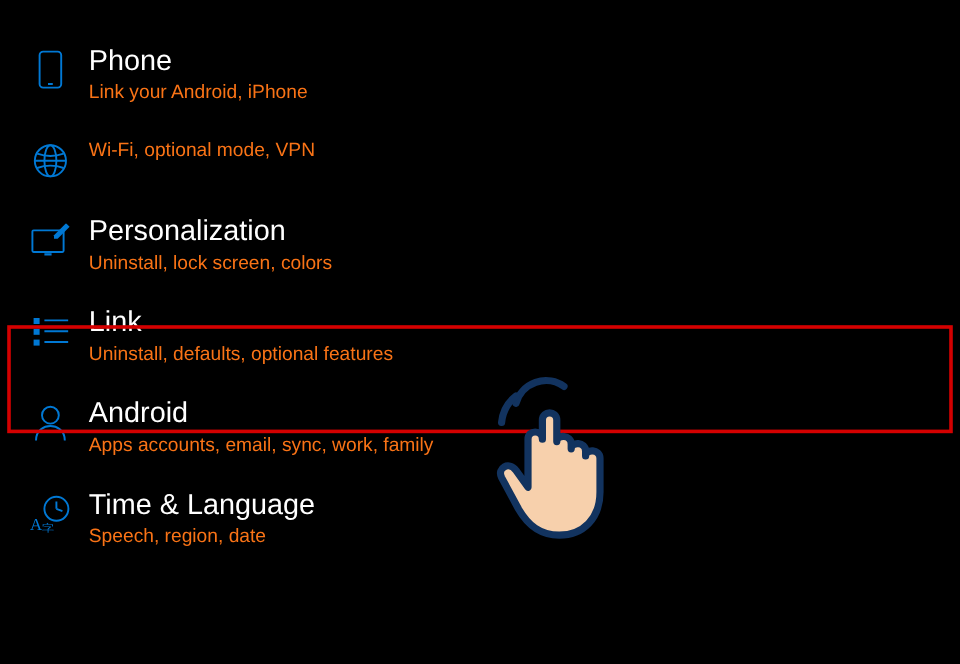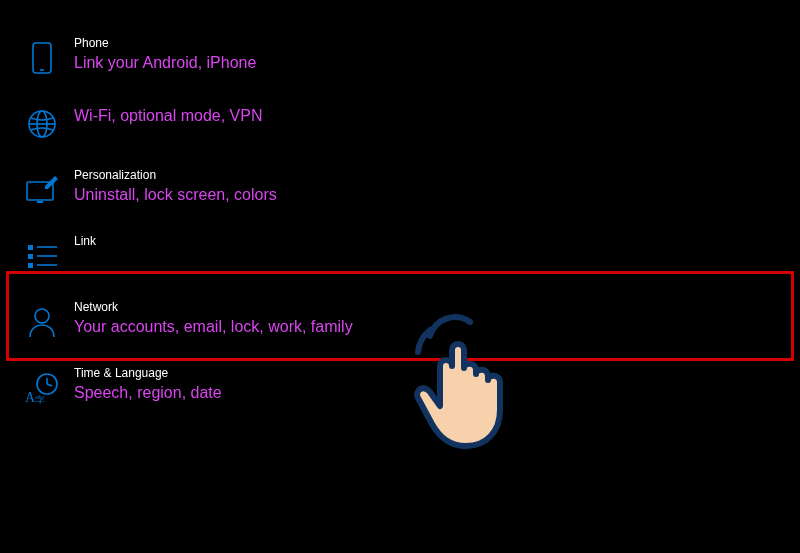--- a/index.html
+++ b/index.html
@@ -1,22 +1,22 @@
 <!DOCTYPE html>
 <html><head>
 <meta charset="utf-8">
 <style>
   html,body{margin:0;padding:0;width:800px;height:553px;background:#000;font-family:"Segoe UI",Arial,sans-serif;overflow:hidden}
   .settings-list{position:absolute;top:25px;left:0;width:800px}
   .settings-item{display:flex;align-items:flex-start;padding:13px 0 13px 24px;cursor:default;box-sizing:border-box}
   .settings-item .icon{width:36px;height:40px;display:flex;align-items:center;justify-content:center;flex:0 0 36px;color:#0078D4}
   .settings-item .icon svg{stroke:#0078D4;fill:none;stroke-width:1.6}
   .settings-item .texts{margin-left:14px;display:flex;flex-direction:column;justify-content:center;line-height:1.25}
-  .item-title{color:#fff;font-size:12px;font-weight:400;margin-top:-2px}
-  .item-desc{color:#d946ef;font-size:16px;margin-top:2px}
+  .item-title{color:#fff;font-size:24px;font-weight:400;margin-top:-2px}
+  .item-desc{color:#f97316;font-size:16px;margin-top:2px}
   .highlight-box{position:absolute;left:6px;top:271px;width:788px;height:90px;border:3px solid #d40000;box-sizing:border-box;pointer-events:none}
   .tap-hand{position:absolute;left:400px;top:314px;width:120px;height:140px;pointer-events:none}
 </style>
 </head>
 <body>
 
 <div class="settings-list">
 
   <div class="settings-item">
     <span class="icon">
@@ -66,33 +66,34 @@
         <rect x="1" y="2" width="5" height="5" fill="#0078D4" stroke="none"></rect>
         <rect x="1" y="11" width="5" height="5" fill="#0078D4" stroke="none"></rect>
         <rect x="1" y="20" width="5" height="5" fill="#0078D4" stroke="none"></rect>
         <line x1="10" y1="4" x2="30" y2="4"></line>
         <line x1="10" y1="13" x2="30" y2="13"></line>
         <line x1="10" y1="22" x2="30" y2="22"></line>
       </svg>
     </span>
     <div class="texts">
       <span class="item-title">Link</span>
+      <span class="item-desc">Uninstall, defaults, optional features</span>
     </div>
   </div>
 
   <div class="settings-item">
     <span class="icon">
       <svg width="30" height="32" viewBox="0 0 30 32">
         <circle cx="15" cy="10" r="7"></circle>
         <path d="M3 31 C3 22 10 19 15 19 C20 19 27 22 27 31"></path>
       </svg>
     </span>
     <div class="texts">
-      <span class="item-title">Network</span>
-      <span class="item-desc">Your accounts, email, lock, work, family</span>
+      <span class="item-title">Android</span>
+      <span class="item-desc">Apps accounts, email, sync, work, family</span>
     </div>
   </div>
 
   <div class="settings-item">
     <span class="icon">
       <svg width="34" height="32" viewBox="0 0 34 32">
         <circle cx="22" cy="12" r="10"></circle>
         <line x1="22" y1="12" x2="22" y2="6"></line>
         <line x1="22" y1="12" x2="27" y2="14"></line>
         <text x="0" y="30" font-size="14" fill="#0078D4" stroke="none" font-family="Segoe UI">A</text>

